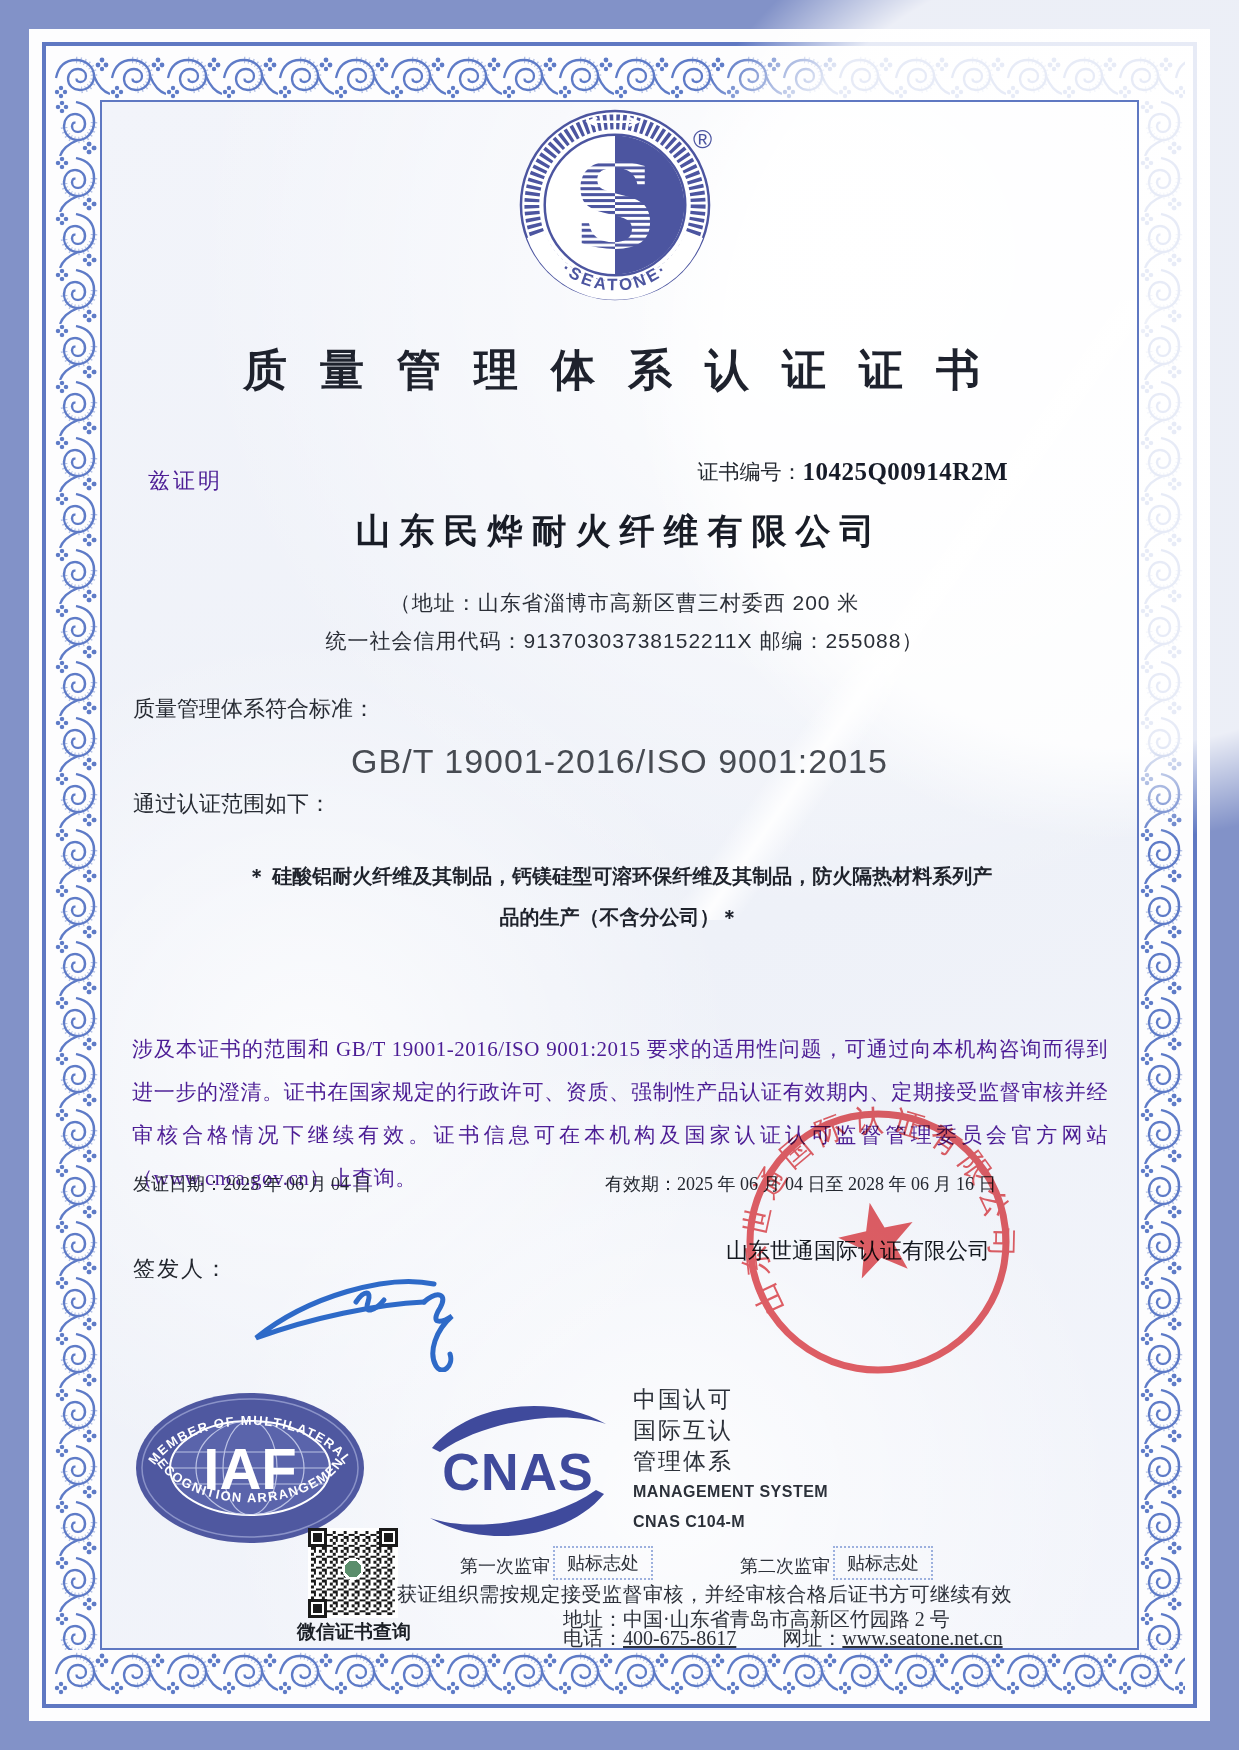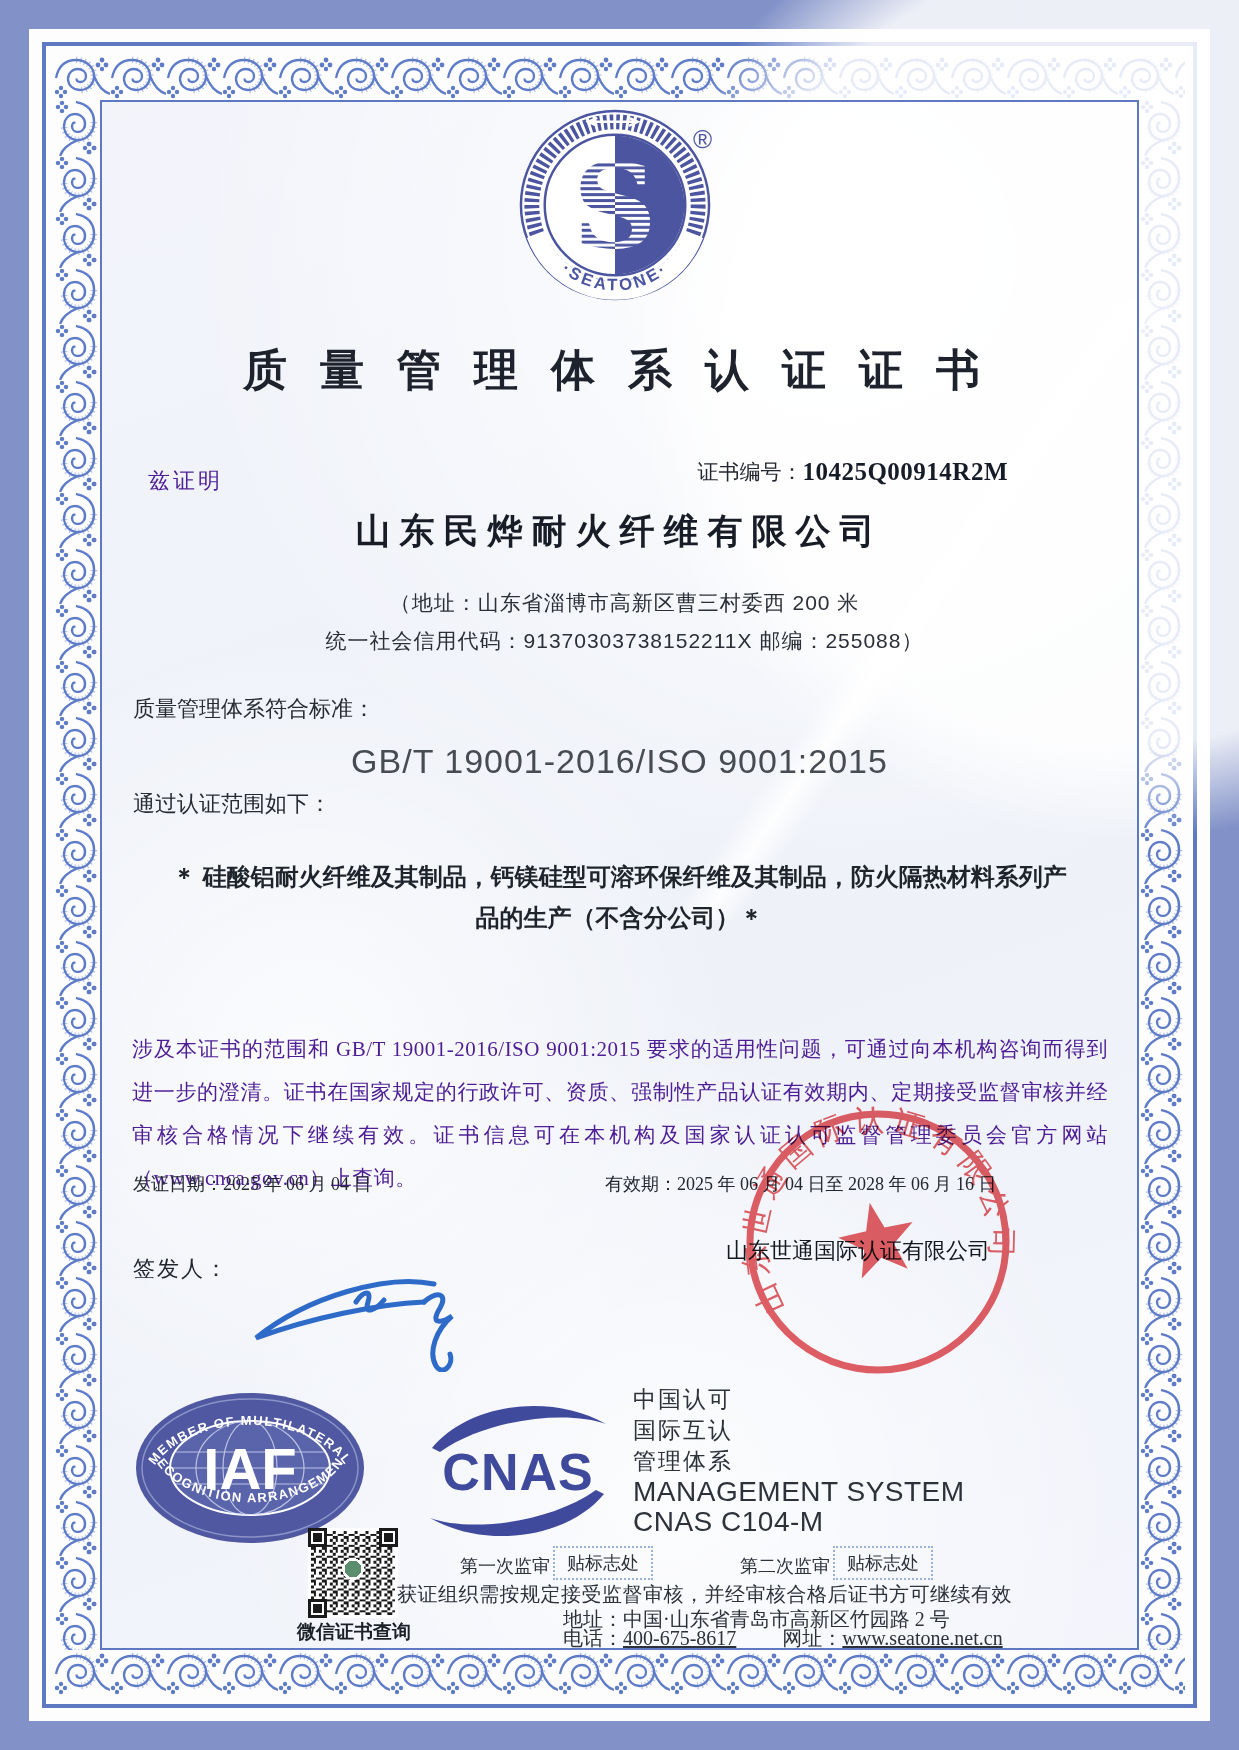--- a/index.html
+++ b/index.html
@@ -33,36 +33,36 @@
   
   .certify-label{left:148px;top:466px;font-size:22px;color:#4c1d95;letter-spacing:3px;}
   .company-name{top:508px;font-size:35px;font-weight:bold;letter-spacing:9px;color:#181c26;
       font-family:"Liberation Sans","DejaVu Sans",sans-serif;}
   .addr{font-size:21px;color:#2b2f37;letter-spacing:1px;font-family:"Liberation Sans","DejaVu Sans",sans-serif;margin-left:10px;}
   .addr1{top:589px;} .addr2{top:627px;}
   .sec-label{left:133px;font-size:22px;color:#272b33;}
   .std-label{top:694px;} .scope-label{top:772px;margin-top:17px;}
   .std-value{top:742px;font-size:34px;color:#474b52;letter-spacing:1px;
       font-family:"Liberation Sans","DejaVu Sans",sans-serif;}
-  .scope-text{top:856px;font-size:24px;font-weight:bold;color:#1f232c;line-height:41px;
+  .scope-text{top:856px;font-size:20px;font-weight:bold;color:#1f232c;line-height:41px;
       font-family:"Liberation Sans","DejaVu Sans",sans-serif;}
   .notice{left:132px;width:976px;top:1028px;font-size:21px;line-height:43px;color:#4c1d95;
       text-align:justify;letter-spacing:.5px;}
   .date-line{top:1172px;font-size:18px;color:#23272f;}
   .issue-date{left:133px;} .validity{left:605px;}
   .signer-label{left:133px;top:1254px;font-size:22px;color:#23272f;letter-spacing:2px;}
   .issuer-name{left:726px;top:1236px;font-size:22px;color:#14181f;}
   .signature-svg{left:238px;top:1262px;}
   .stamp-svg{left:723px;top:1087px;mix-blend-mode:multiply;opacity:.88;}
   
   .iaf-svg{left:133px;top:1390px;}
   .cnas-svg{left:418px;top:1396px;}
   .cnas-block{left:633px;top:1384px;font-family:"Liberation Sans","DejaVu Sans",sans-serif;color:#2c313a;}
   .cnas-block .cn{font-size:23px;line-height:31px;letter-spacing:2px;}
-  .cnas-block .en{font-size:28px;line-height:30px;font-weight:normal;letter-spacing:.5px;}
+  .cnas-block .en{font-size:16px;line-height:30px;font-weight:bold;letter-spacing:.5px;}
   .qr-svg{left:308px;top:1528px;}
   .qr-caption{left:296px;top:1619px;width:116px;text-align:center;font-size:19px;font-weight:bold;color:#1c2027;
       font-family:"Liberation Sans","DejaVu Sans",sans-serif;}
   .audit-label{top:1554px;font-size:18px;color:#2e323b;text-align:center;}
   .audit1{left:460px;} .audit2{left:740px;}
   .sticker-box{top:1546px;font-size:18px;color:#2e323b;border:2px dotted #9cb0de;padding:3px 12px;}
   .box1{left:553px;} .box2{left:833px;}
   .foot-note{left:397px;top:1581px;font-size:20px;color:#2d313a;letter-spacing:.5px;}
   .foot-addr{left:563px;top:1606px;font-size:20px;color:#2d313a;}
   .foot-contact{left:563px;top:1625px;display:flex;gap:46px;font-size:20px;color:#2d313a;}

